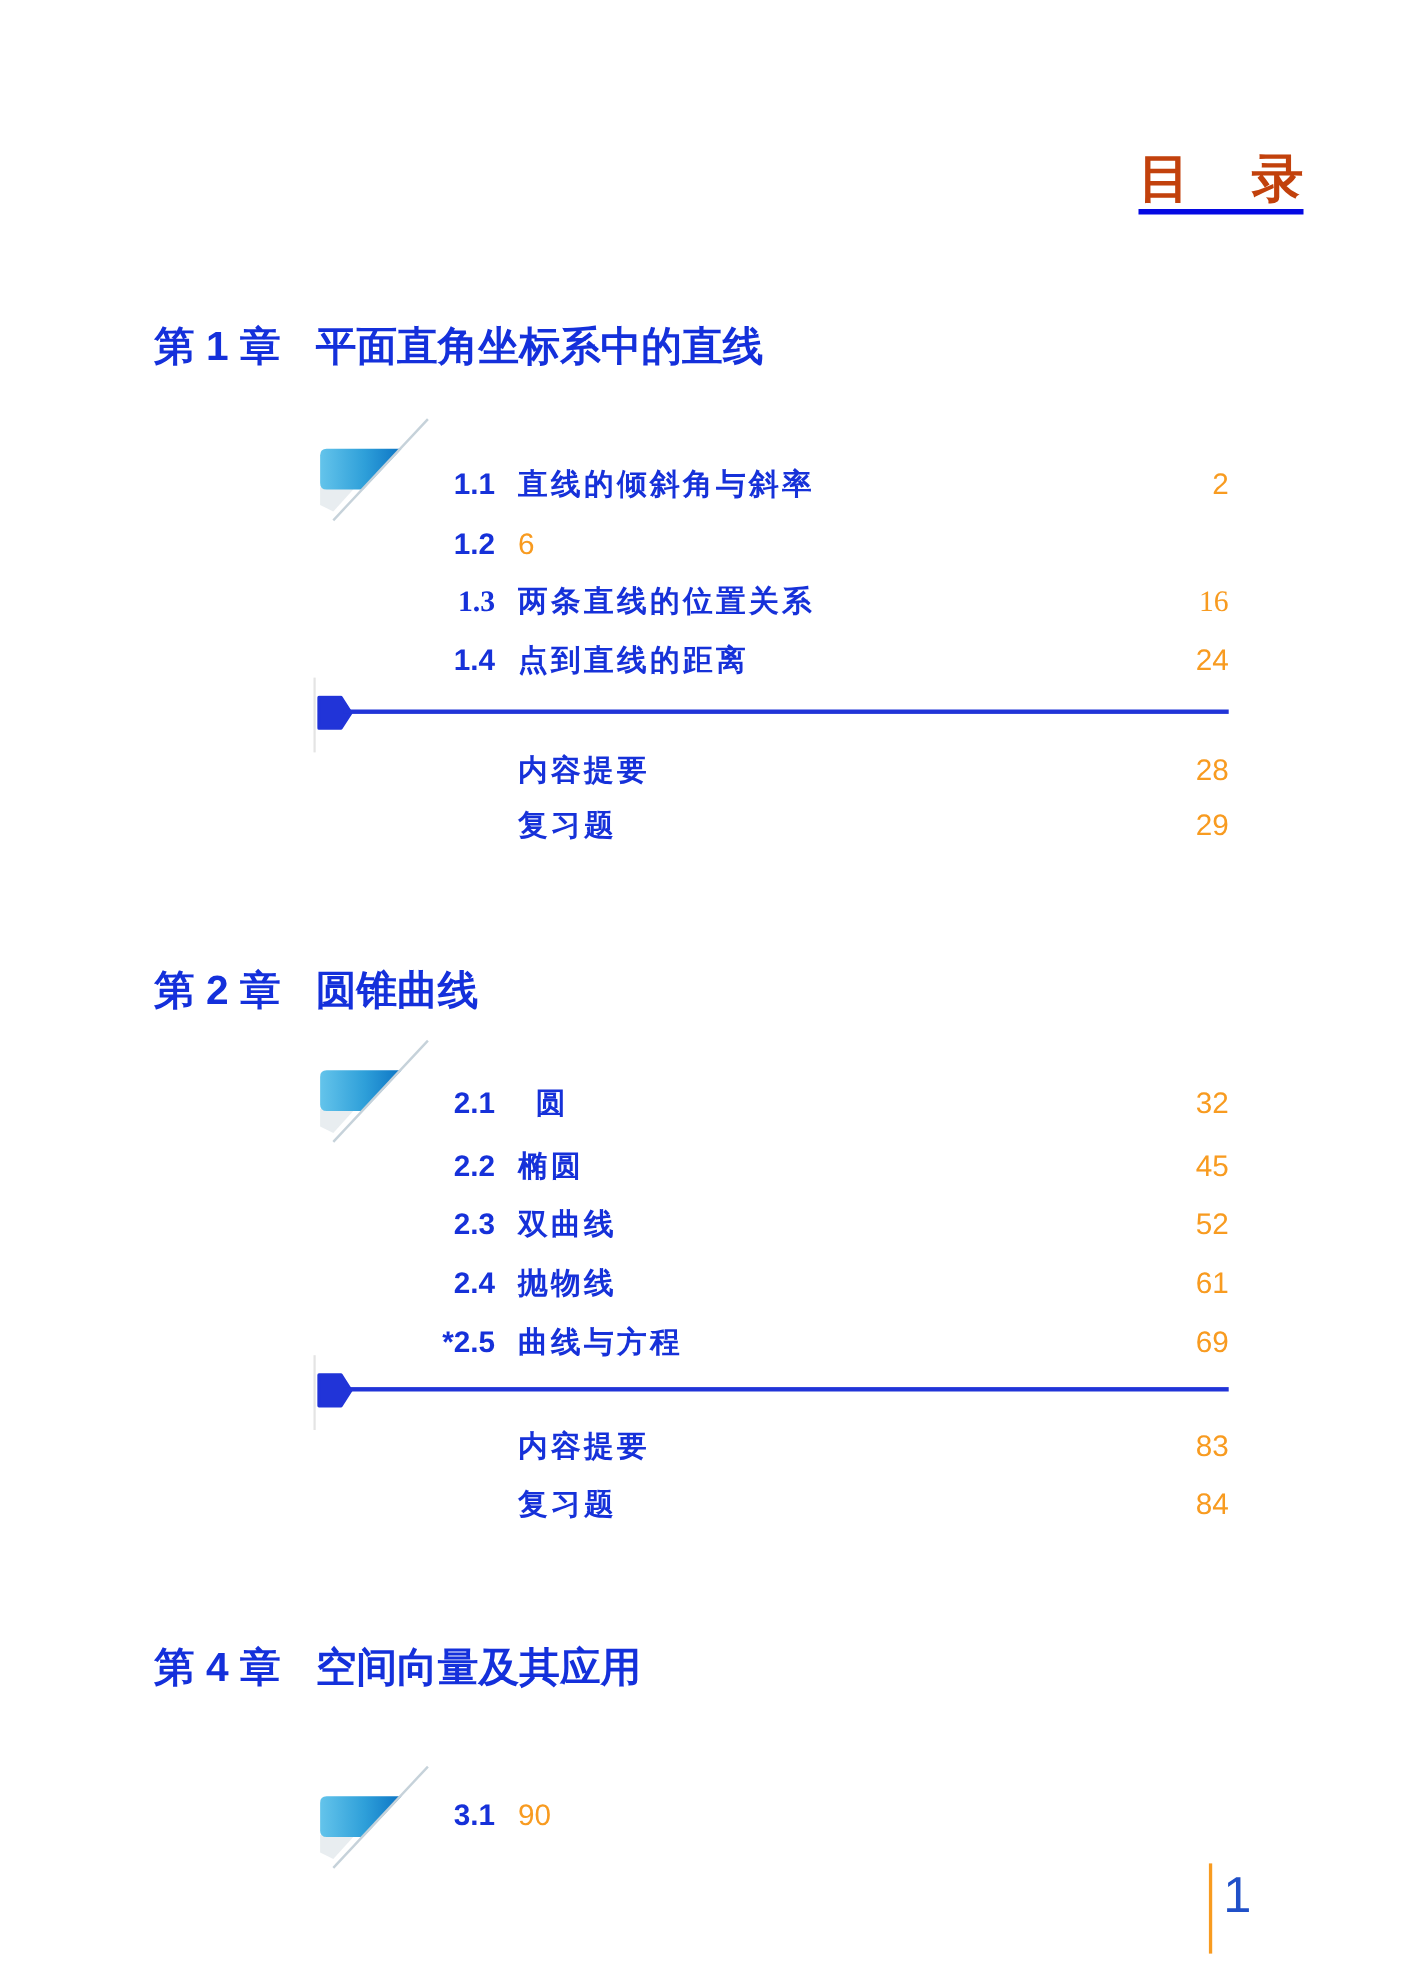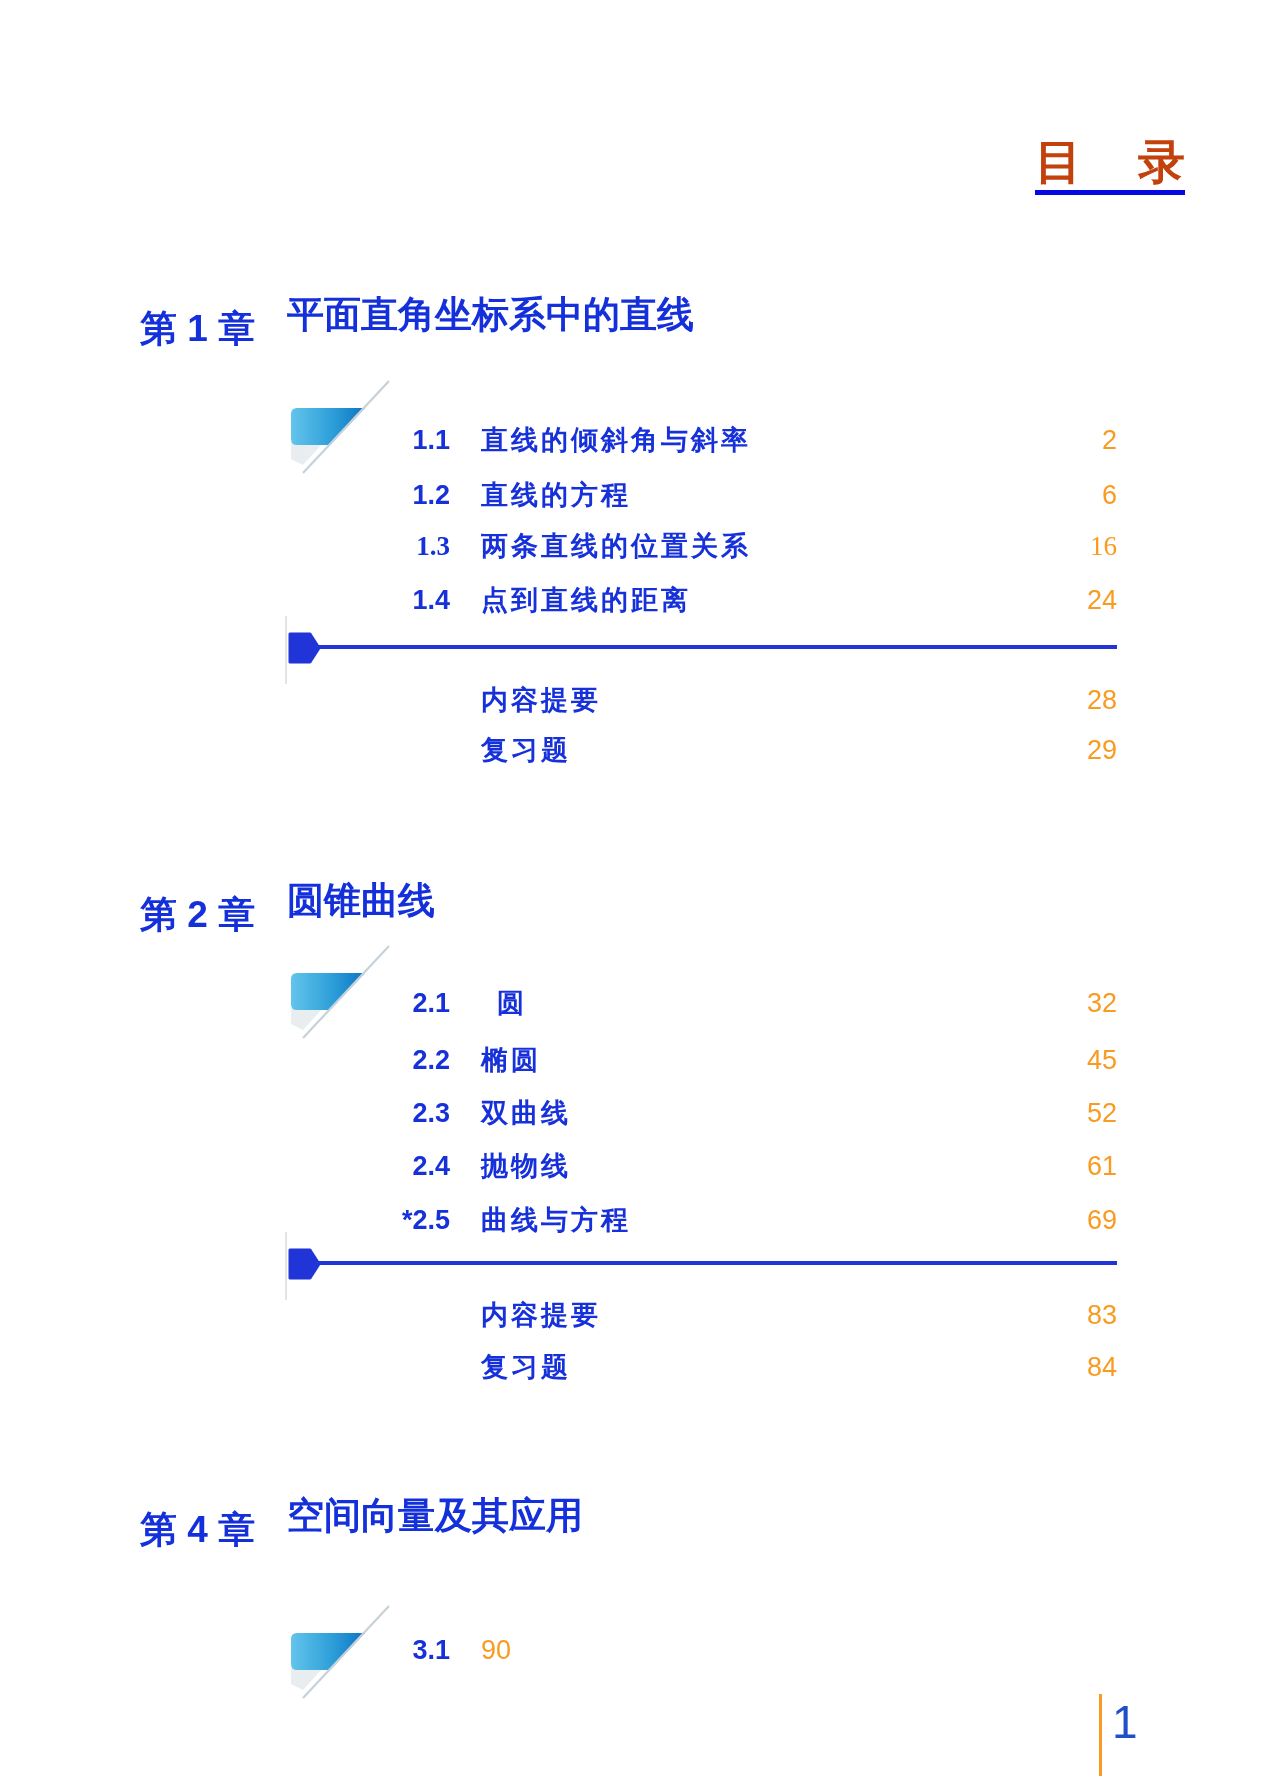--- a/index.html
+++ b/index.html
@@ -15,28 +15,28 @@
     text-align:justify; text-align-last:justify;
     padding-bottom:2px; border-bottom:5px solid #0409e3;
     color:#c2410c; letter-spacing:0;
   }
   
   .chapter-heading {
     position:absolute; left:140px; display:flex;
     font-size:37px; font-weight:bold; line-height:44px; color:#1430db;
     white-space:nowrap;
   }
-  .chapter-heading .ch-num { width:147px;margin-top:14px; }
+  .chapter-heading .ch-num { width:147px; }
   
   .toc-row {
     position:absolute; left:340px; width:777px; height:34px;
     display:flex; align-items:baseline; line-height:34px;
     font-size:27px; font-weight:bold; color:#1631d9; white-space:nowrap;
   }
-  .toc-row .row-num { width:110px; text-align:right; margin-right:31px; }
+  .toc-row .row-num { width:110px; text-align:right; margin-right:21px; }
   .toc-row .row-title { flex:1 1 auto; letter-spacing:3px; }
   .toc-row .row-page {
     font-weight:400; font-size:27px; color:#f89b20; letter-spacing:0;
   }
   
   .deco { position:absolute; left:287px; width:115px; height:100px; }
   
   .divider-vline {
     position:absolute; left:285px; width:2px; height:68px; background:#e4e4e4;
   }
@@ -78,21 +78,20 @@
           <path d="M10 33 H78 L43 70 H10 Q4 70 4 64 V39 Q4 33 10 33 Z" fill="url(#gswoosh)"></path>
           <line x1="16" y1="98" x2="102" y2="6" stroke="#c6d2da" stroke-width="2.2"></line>
         </svg></div>
       <div class="toc-row" style="top: 423px;">
         <span class="row-num">1.1</span>
         <span class="row-title">直线的倾斜角与斜率</span>
         <span class="row-page">2</span>
       </div>
       <div class="toc-row" style="top: 478px;">
         <span class="row-num">1.2</span>
-        <span class="row-title">直线的方程</span>
         <span class="row-page">6</span>
       </div>
       <div class="toc-row" style="top: 529px; font-family: Liberation Serif, serif;">
         <span class="row-num">1.3</span>
         <span class="row-title">两条直线的位置关系</span>
         <span class="row-page">16</span>
       </div>
       <div class="toc-row" style="top: 583px;">
         <span class="row-num">1.4</span>
         <span class="row-title">点到直线的距离</span>

